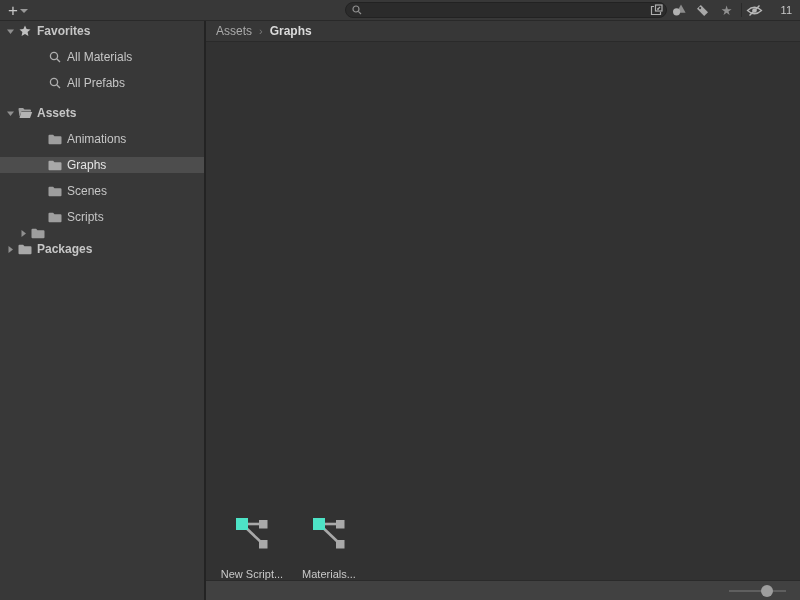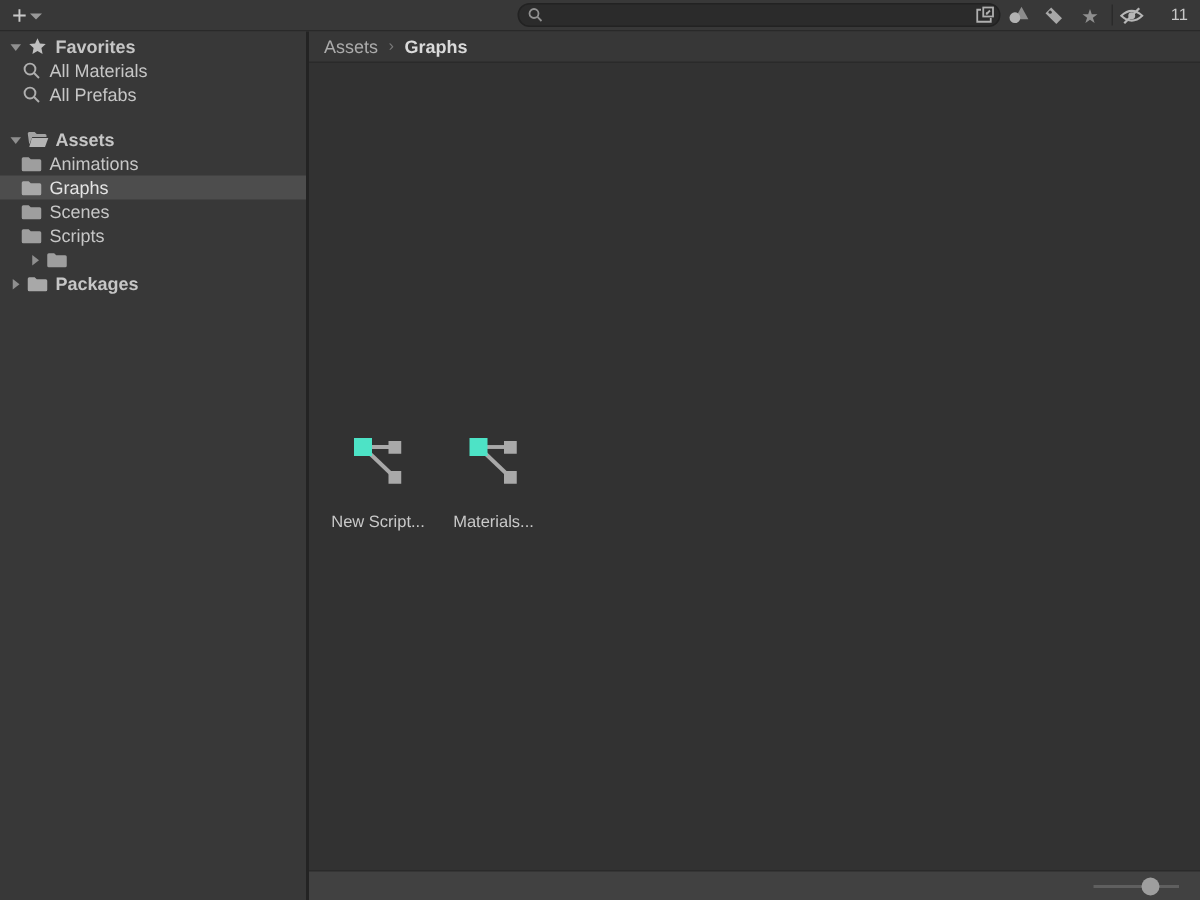--- a/index.html
+++ b/index.html
@@ -38,33 +38,33 @@
   .main { flex:1; display:flex; min-height:0; }
   .sidebar { width:206px; background:#383838; border-right:2px solid #232323;
     padding-top:2px; overflow:hidden; flex:none; }
   .row { height:16px; display:flex; align-items:center; white-space:nowrap; overflow:hidden; }
   .row .lbl { font-size:12px; color:#C6C6C6; margin-left:4px; }
   .row.bold .lbl { font-weight:bold; }
   .row.selected { background:#4D4D4D; }
   .row.selected .lbl { color:#E4E4E4; }
   .arrow-slot { width:13px; flex:none; display:flex; justify-content:center; }
   .lv0 { padding-left:4px; }
-  .lv1 { padding-left:13px; }
+  .lv1 { padding-left:47px;margin-top:10px; }
   .lv1a { padding-left:17px; }
   .sec-gap { height:14px; }
   .ico-slot { width:16px; flex:none; display:flex; justify-content:center; align-items:center; }
 
   
   .rightpane { flex:1; display:flex; flex-direction:column; background:#323232; min-width:0; }
   .breadcrumb { height:21px; background:#373737; border-bottom:1px solid #2A2A2A;
     display:flex; align-items:center; padding-left:10px; gap:7px; flex:none; }
   .bc-part { font-size:12px; color:#ABABAB; }
   .bc-sep { font-size:11px; color:#7A7A7A; }
   .bc-current { font-size:12px; font-weight:bold; color:#DADADA; }
-  .grid { flex:1; padding:20px 2px 0 8px; display:flex; align-items:center; gap:1px; overflow:hidden; }
+  .grid { flex:1; padding:20px 2px 0 8px; display:flex; align-items:flex-end; gap:1px; overflow:hidden; }
   .grid-item { width:76px; display:flex; flex-direction:column; align-items:center; }
   .gi-iconbox { height:54px; display:flex; align-items:flex-start; justify-content:center; }
   .gi-label { max-width:74px; font-size:11px; color:#C9C9C9; white-space:nowrap;
     overflow:hidden; text-overflow:ellipsis; text-align:center; }
 
   
   .statusbar { height:20px; background:#414141; border-top:1px solid #2A2A2A;
     display:flex; align-items:center; justify-content:flex-end; padding-right:14px; flex:none; }
   .slider { width:57px; height:12px; position:relative; }
   .slider-track { position:absolute; left:0; right:0; top:5px; height:2px; background:#5F5F5F; }

